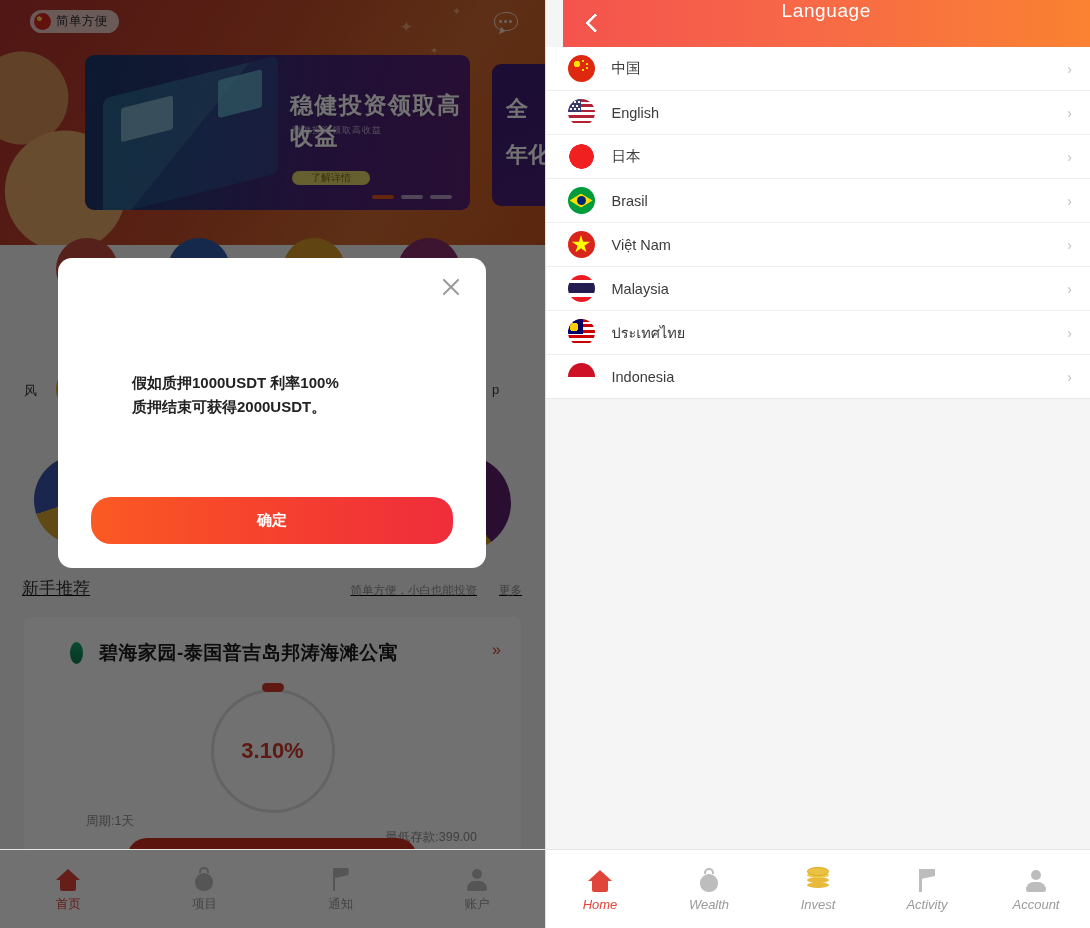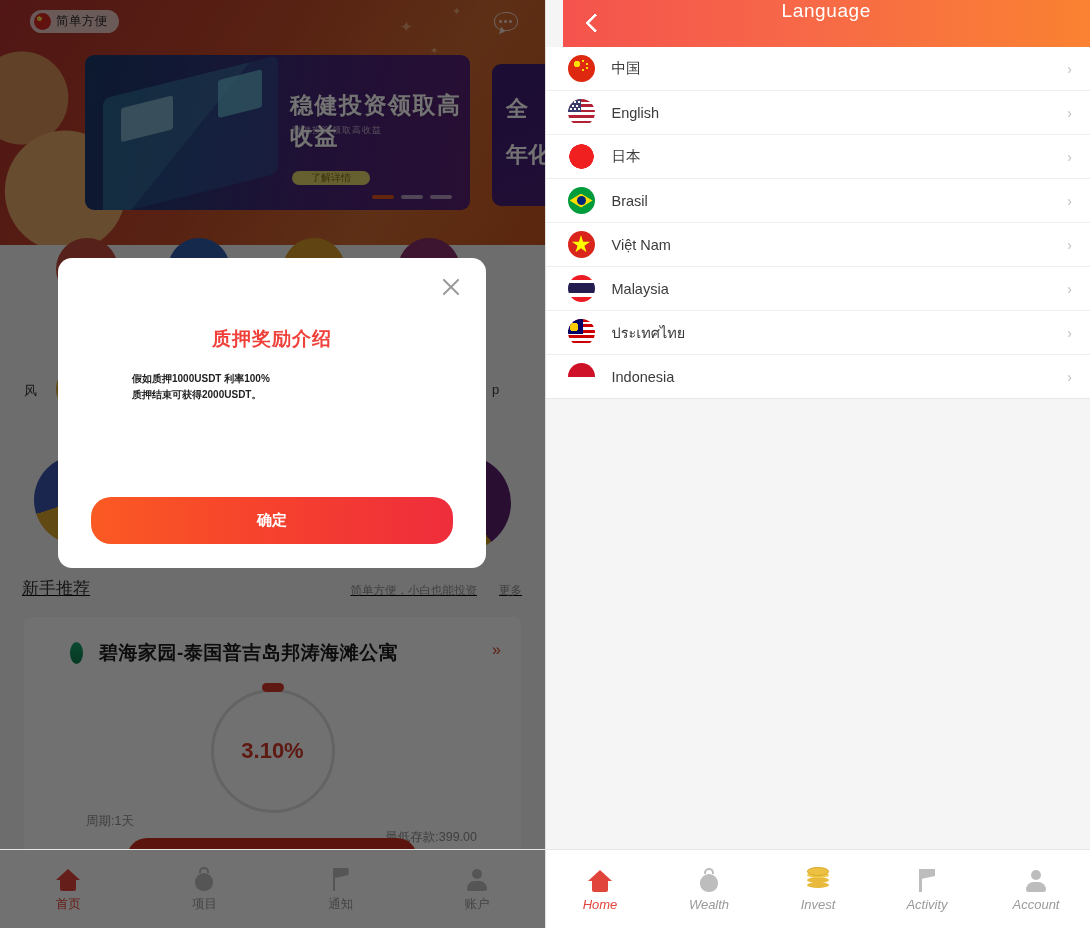--- a/index.html
+++ b/index.html
@@ -151,21 +151,21 @@
     content:"";position:absolute;left:0;top:10px;width:22px;height:2px;background:#9a9a9a;border-radius:1px;
   }
   .modal .close:before{transform:rotate(45deg);}
   .modal .close:after{transform:rotate(-45deg);}
   .modal .mtitle{
     position:absolute;left:0;right:0;top:68px;text-align:center;
     font-size:19px;font-weight:700;color:#f0403a;letter-spacing:1px;
   }
   .modal .mbody{
     position:absolute;left:74px;top:113px;right:40px;
-    font-size:10px;font-weight:700;color:#222;line-height:1.62;
+    font-size:15px;font-weight:700;color:#222;line-height:1.62;
   }
   .modal .ok{
     position:absolute;left:33px;bottom:24px;width:362px;height:47px;border-radius:20px;
     background:linear-gradient(90deg,#fb5a23 0%,#f5402e 52%,#ef2d3c 100%);
     color:#fff;font-size:15px;font-weight:700;
     display:flex;align-items:center;justify-content:center;cursor:pointer;
   }
 
   
   .tabbar{
@@ -347,21 +347,20 @@
       <div class="meta-l">周期:1天</div>
       <div class="meta-r">最低存款:399.00</div>
     </div>
 
     <div class="invest-btn">立即投资</div>
 
     <div class="dimmer"></div>
 
     <div class="modal">
       <div class="close"></div>
-      <div class="mtitle">质押奖励介绍</div>
       <div class="mbody">
         <div>假如质押1000USDT 利率100%</div>
         <div>质押结束可获得2000USDT。</div>
       </div>
       <div class="ok">确定</div>
     </div>
 
     <div class="tabbar dim">
       <div class="tab active">
         <span class="ic">

